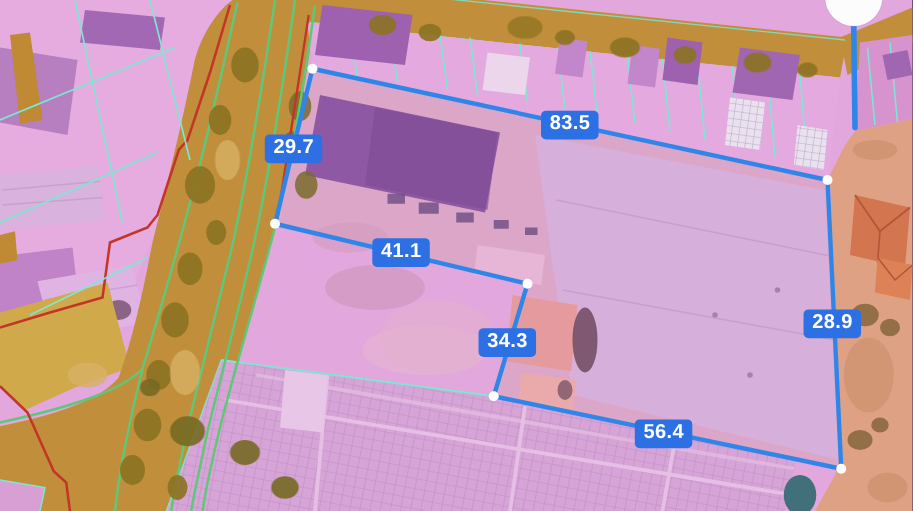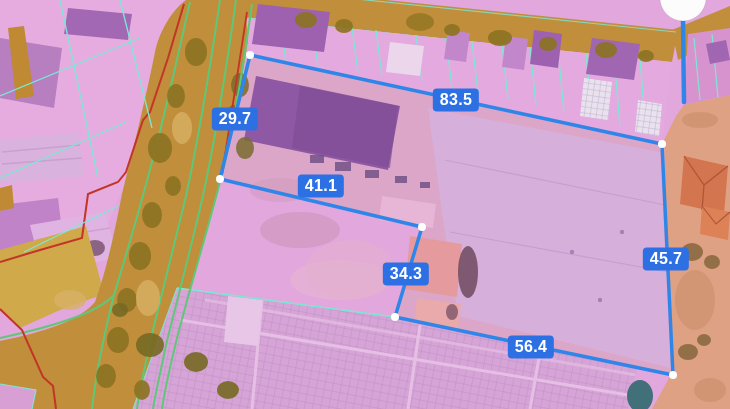--- a/index.html
+++ b/index.html
@@ -10,21 +10,21 @@
   .screen svg{position:absolute;left:0;top:0;}
   .mlabel{
     position:absolute;transform:translate(-50%,-50%);
     background:#2c70e4;color:#fff;
     font-weight:bold;font-size:16px;line-height:1;
     padding:3px 7px 4px 7px;border-radius:4px;
     letter-spacing:.3px;white-space:nowrap;
   }
   .lab-fa{left:235px;top:119px;}
   .lab-ab{left:456px;top:100px;}
-  .lab-ef{left:321px;top:186px;}
+  .lab-ef{left:321px;top:202px;}
   .lab-de{left:406px;top:274px;}
   .lab-bc{left:666px;top:259px;}
   .lab-cd{left:531px;top:347px;text-align:center;}
 </style>
 </head>
 <body>
 
 <div class="screen">
 
 <svg width="730" height="409" viewBox="0 0 730 409">
@@ -256,16 +256,16 @@
       <circle cx="220" cy="179" r="4"></circle>
     </g>
     <circle cx="683" cy="-2" r="23" fill="#fcfcfc" stroke="rgba(0,0,0,0.07)" stroke-width="1"></circle>
   </g>
 </svg>
 
 <div class="mlabel lab-fa">29.7</div>
 <div class="mlabel lab-ab">83.5</div>
 <div class="mlabel lab-ef">41.1</div>
 <div class="mlabel lab-de">34.3</div>
-<div class="mlabel lab-bc">45.7</div>
+<div class="mlabel lab-bc">28.9</div>
 <div class="mlabel lab-cd">56.4</div>
 
 </div>
 
 </body></html>

